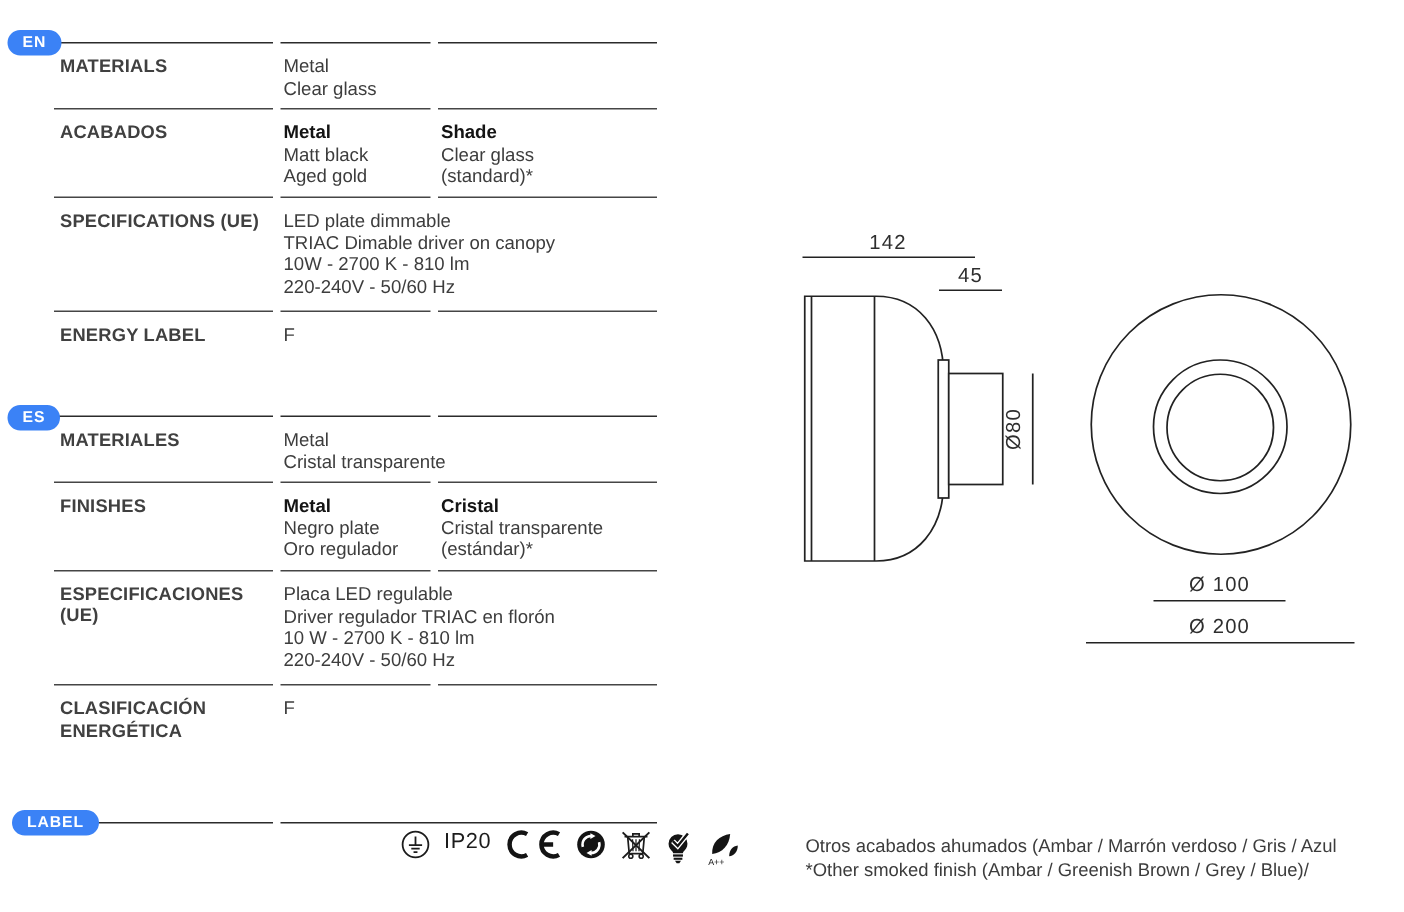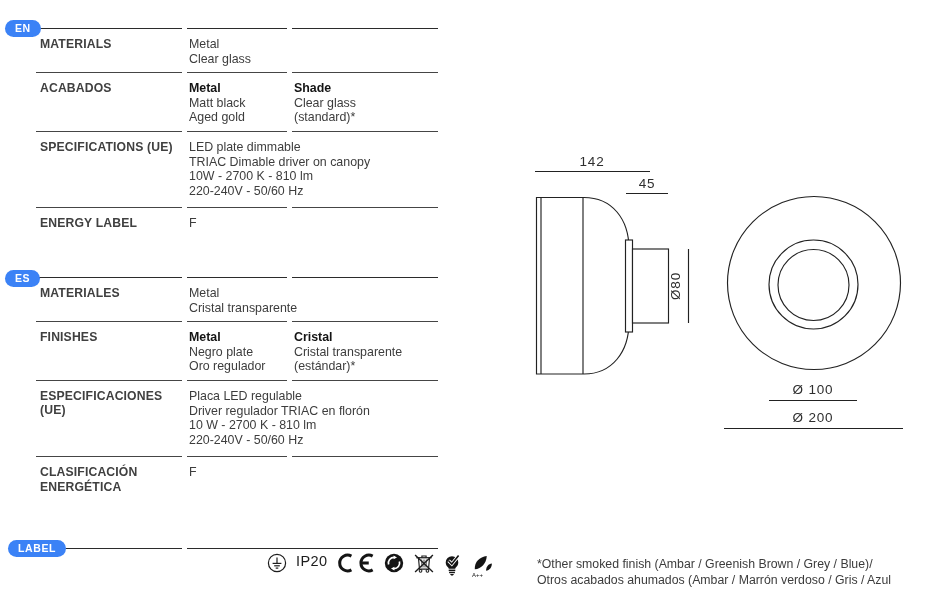--- a/index.html
+++ b/index.html
@@ -242,17 +242,17 @@
       <line x1="724" y1="428.5" x2="903" y2="428.5"></line>
     </g>
     <text class="dim-text" x="592" y="166" text-anchor="middle">142</text>
     <text class="dim-text" x="647" y="188" text-anchor="middle">45</text>
     <text class="dim-text" x="0" y="0" text-anchor="middle" transform="translate(680 286) rotate(-90)">Ø80</text>
     <text class="dim-text" x="813" y="394" text-anchor="middle">Ø 100</text>
     <text class="dim-text" x="813" y="422" text-anchor="middle">Ø 200</text>
   </svg>
 
   <div class="footnote">
+    <div>Otros acabados ahumados (Ambar / Marrón verdoso / Gris / Azul</div>
     <div>*Other smoked finish (Ambar / Greenish Brown / Grey / Blue)/</div>
-    <div>Otros acabados ahumados (Ambar / Marrón verdoso / Gris / Azul</div>
   </div>
 
 </div>
 
 </body></html>

